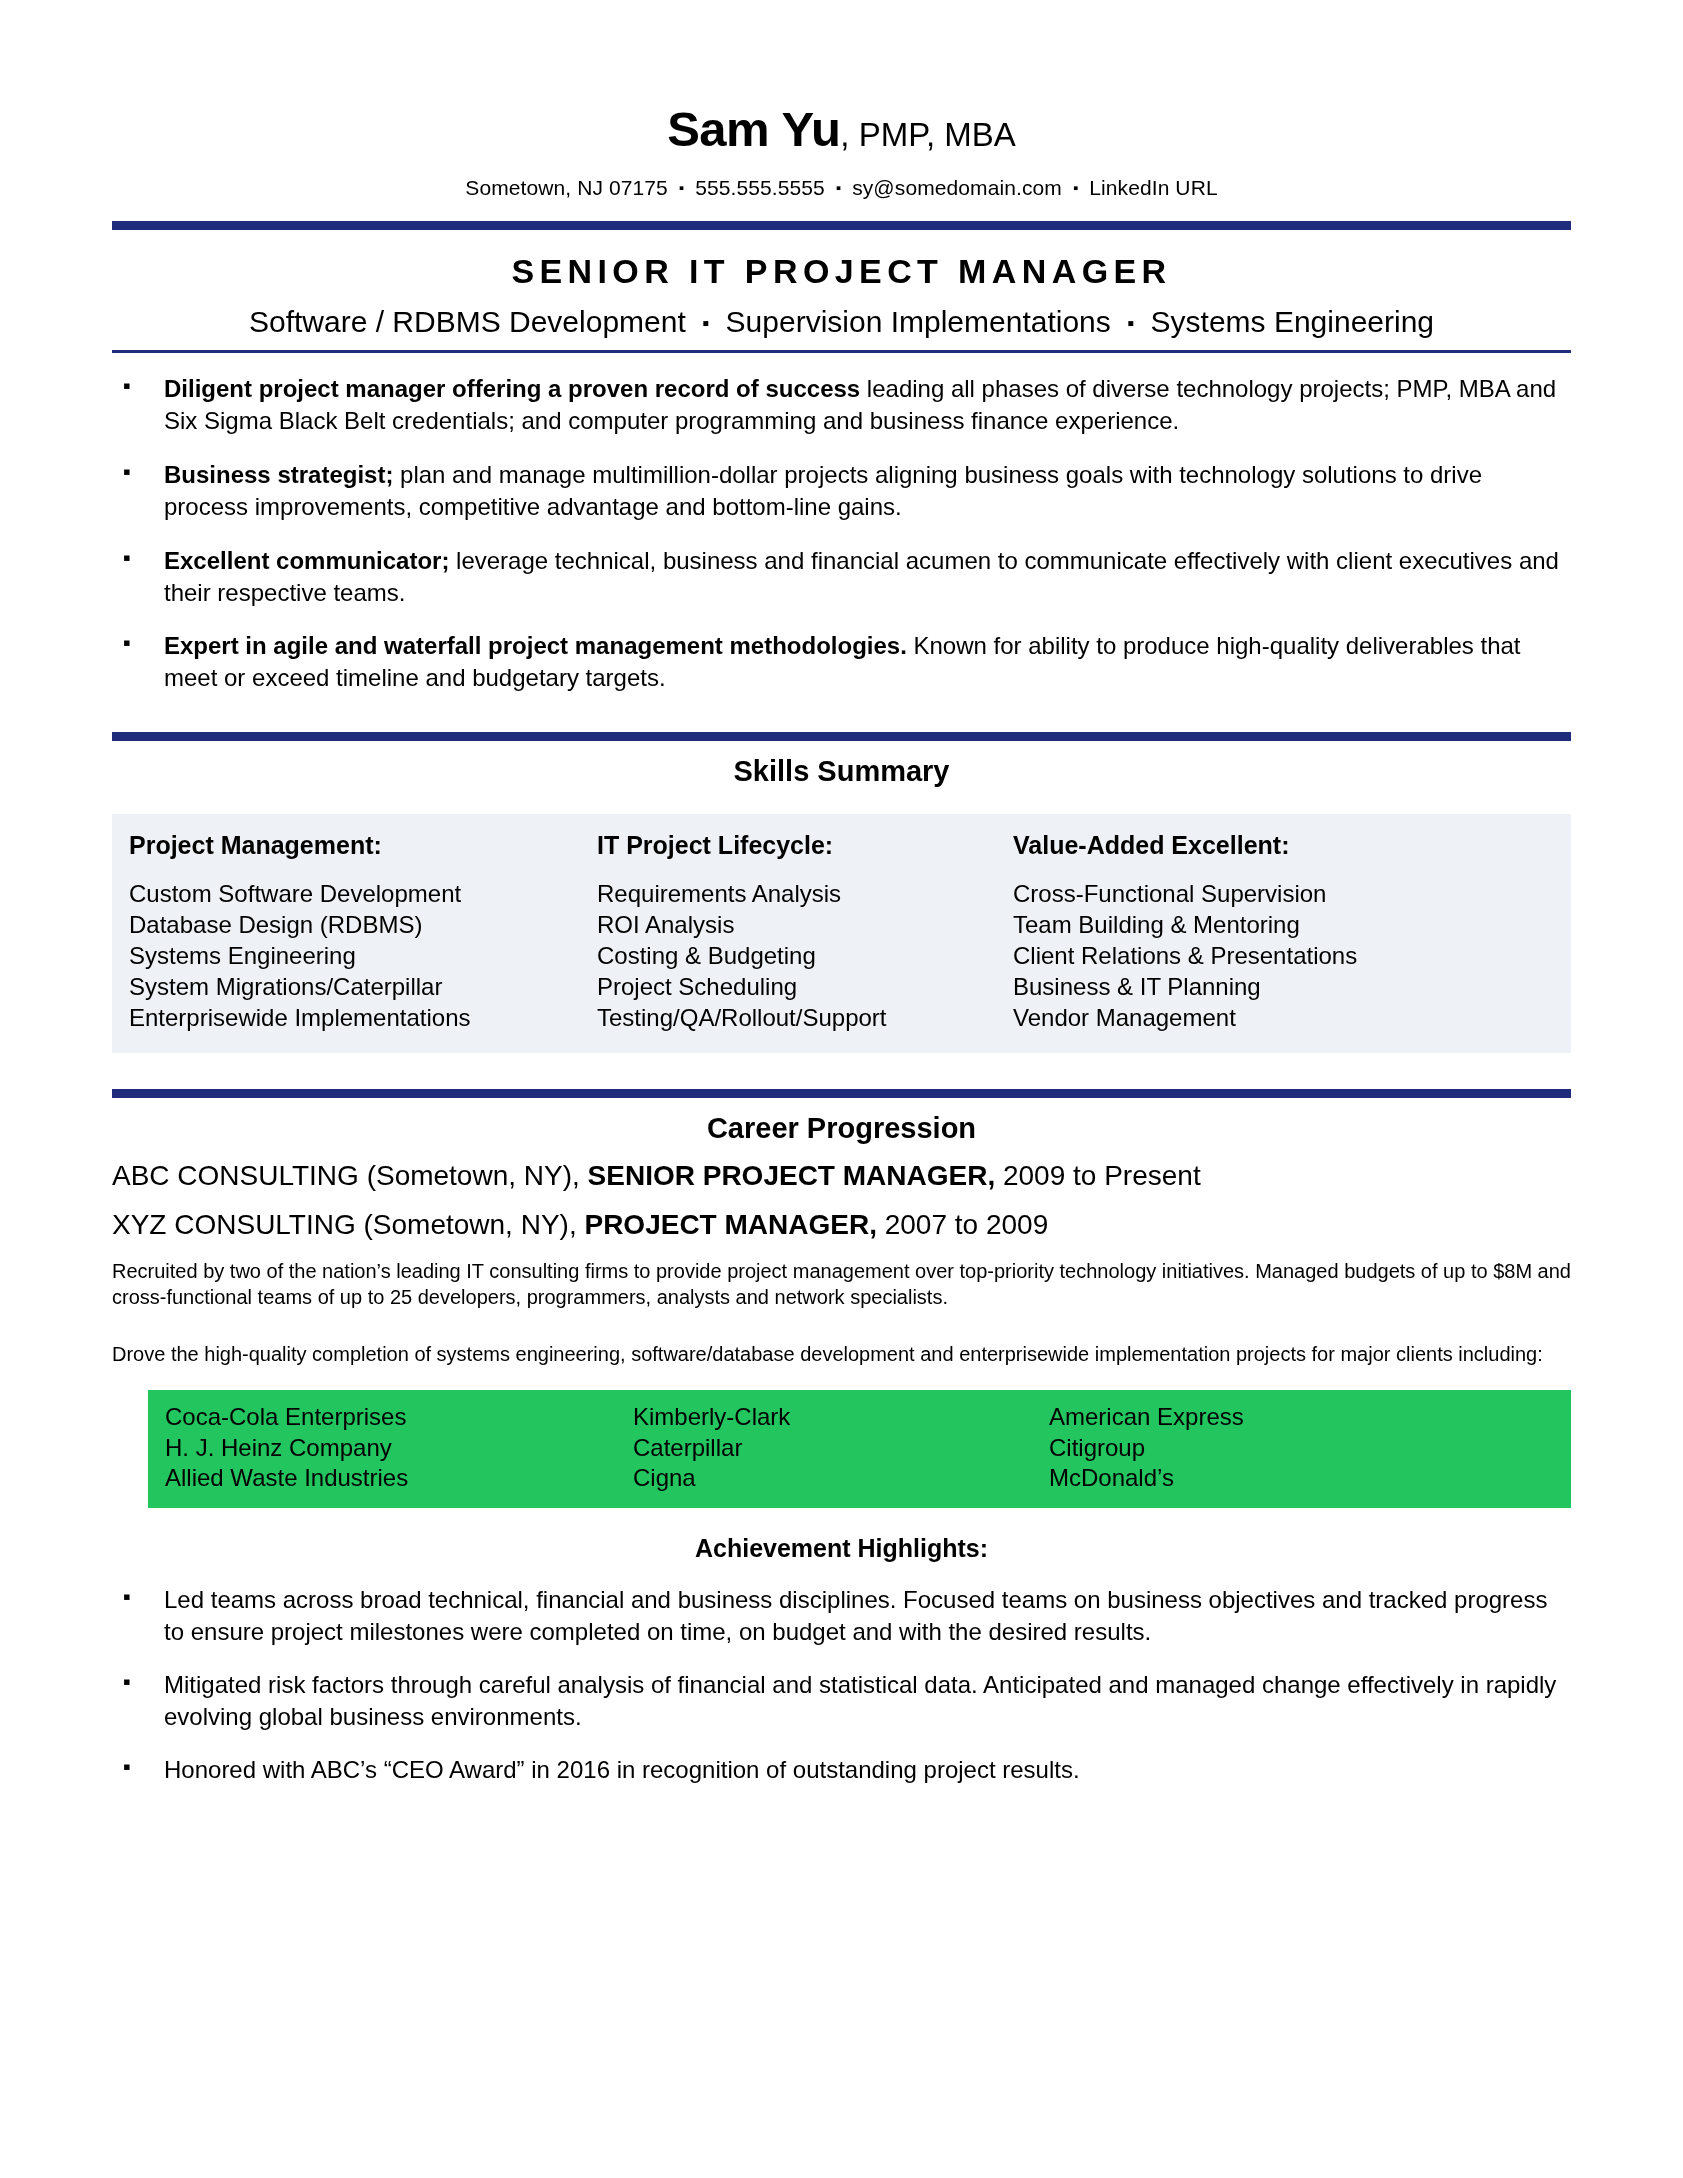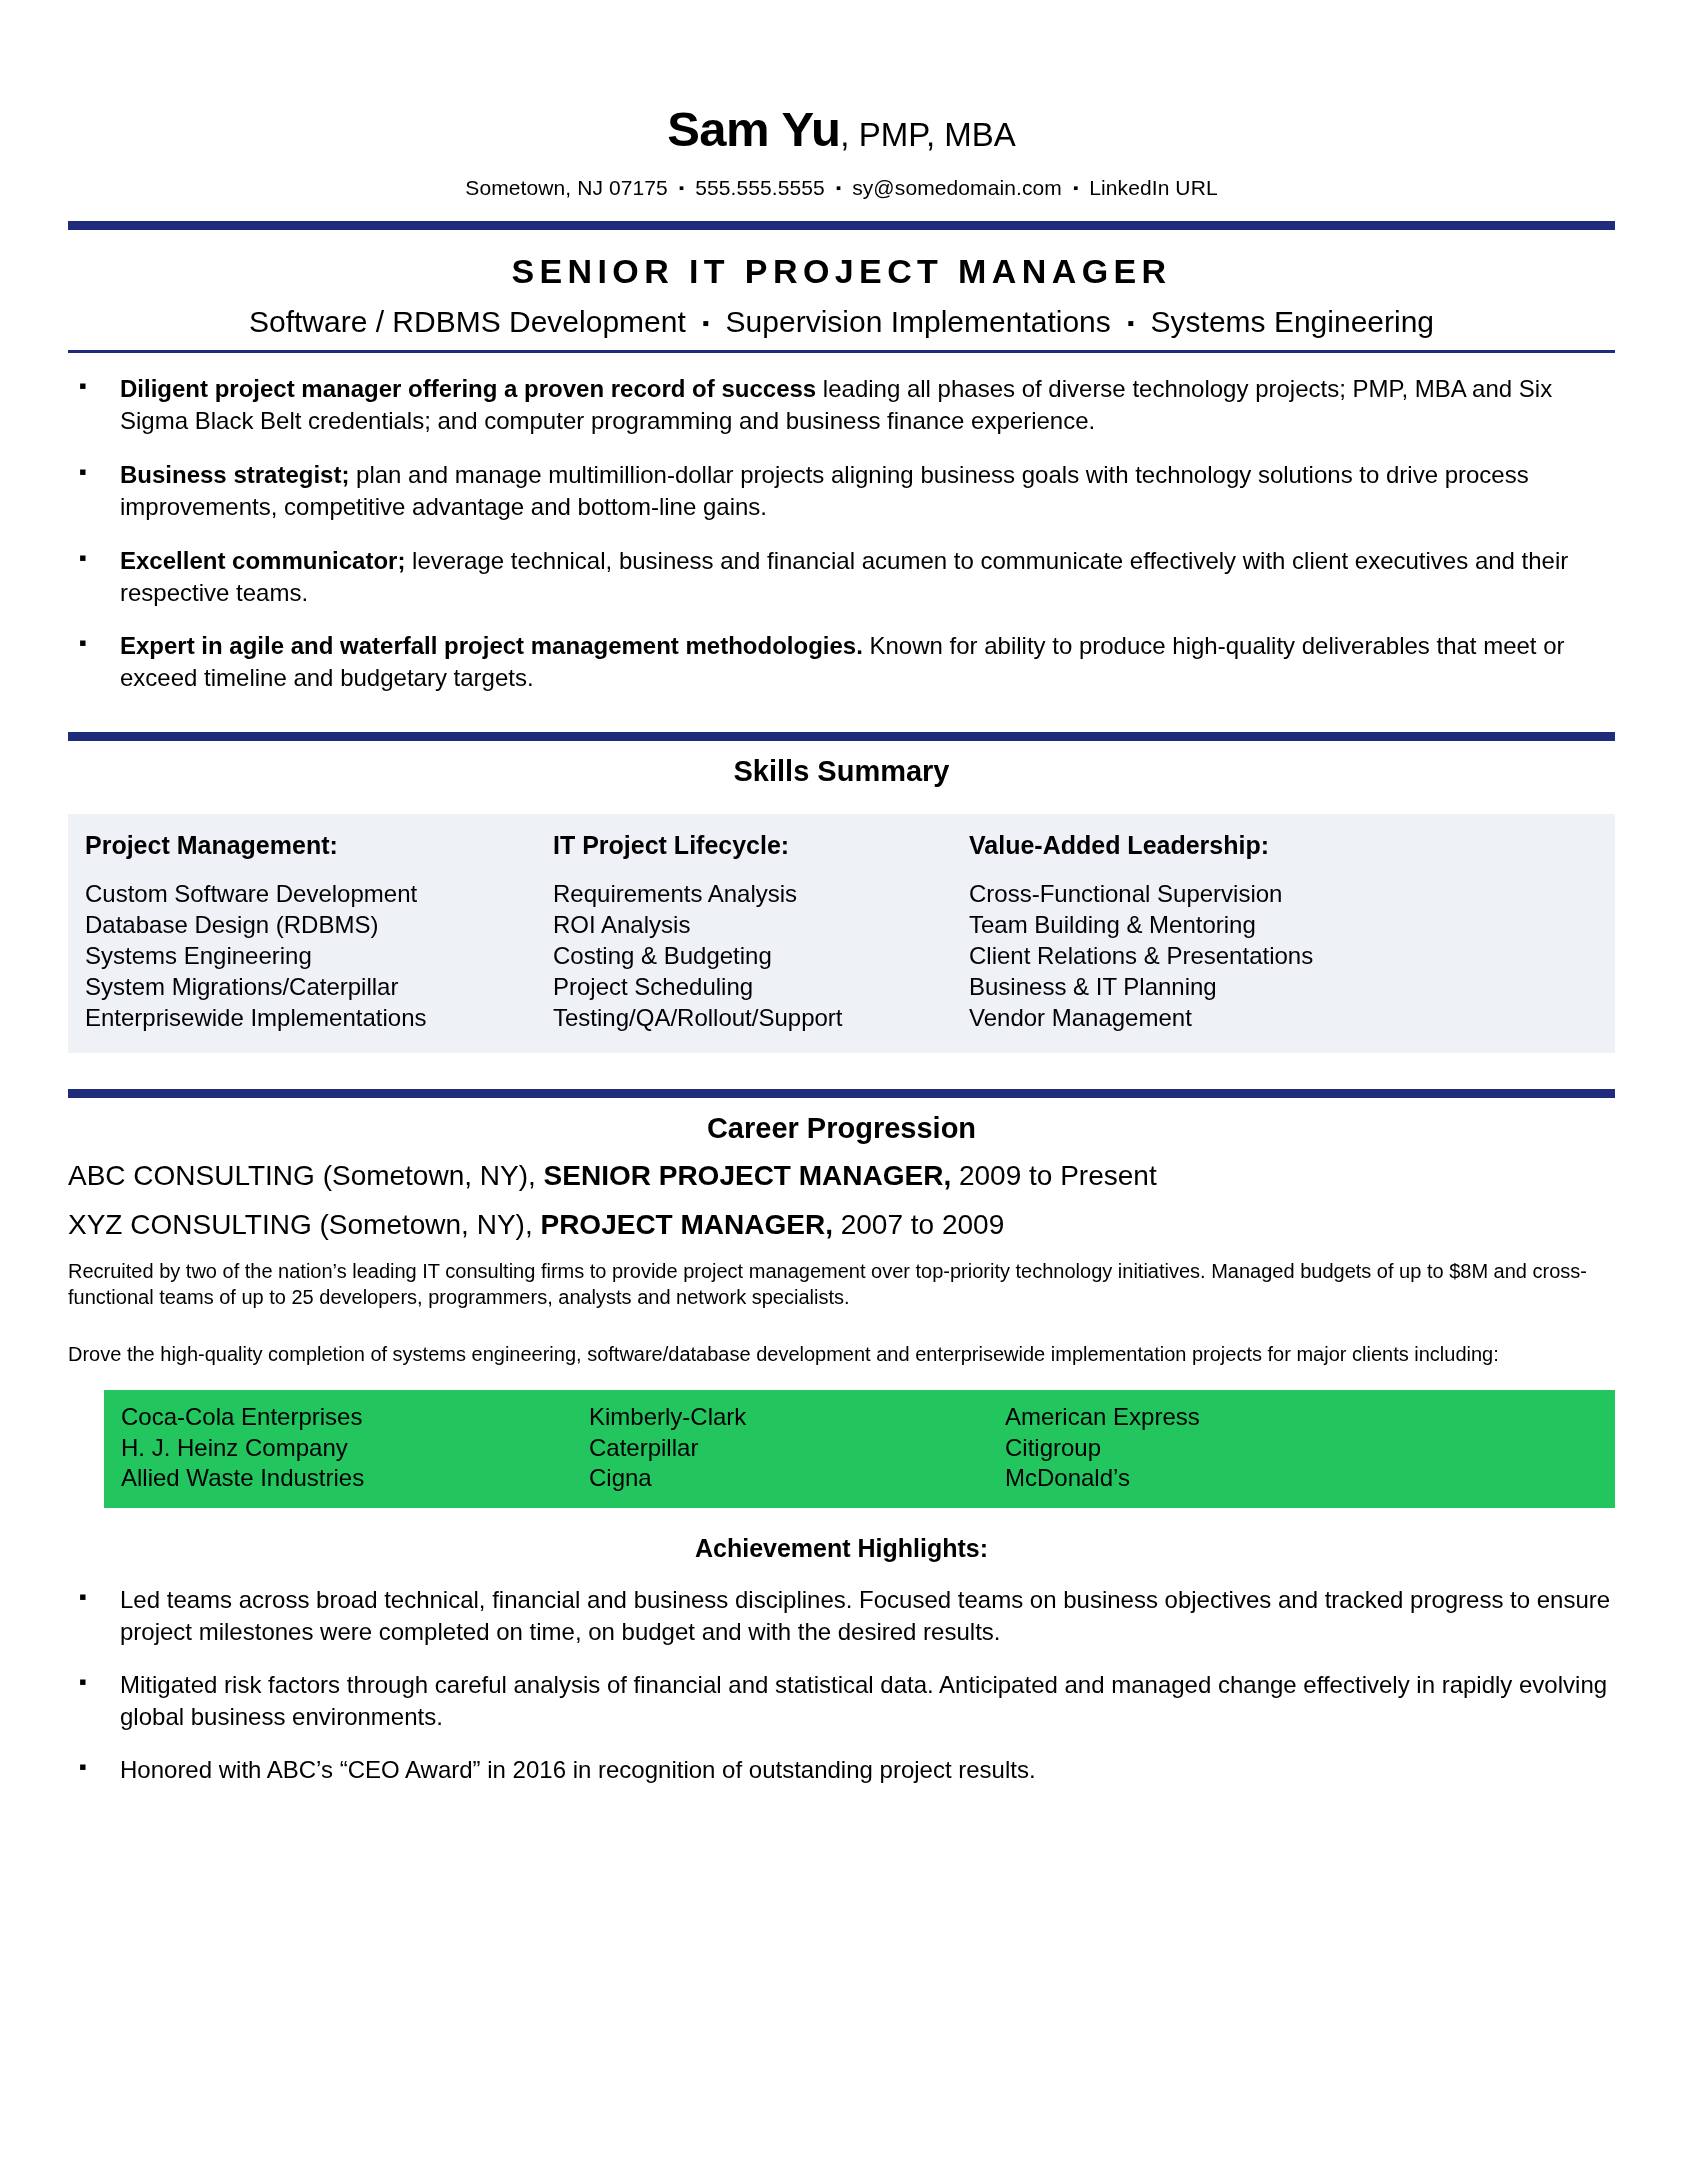--- a/index.html
+++ b/index.html
@@ -12,21 +12,21 @@
     height: 2178px;
     font-family: "Liberation Sans", sans-serif;
     color: #000000;
     -webkit-font-smoothing: antialiased;
   }
   .page {
     position: relative;
     width: 1683px;
     height: 1528px;
     box-sizing: border-box;
-    padding: 0 68px;
+    padding: 0 112px;
   }
 
   
   .name-line {
     text-align: center;
     padding-top: 105px;
     line-height: 1;
   }
   .name {
     font-size: 49px;
@@ -225,21 +225,21 @@
     </div>
     <div class="skills-col c2">
       <div class="skills-col-head">IT Project Lifecycle:</div>
       <div class="skills-col-item">Requirements Analysis</div>
       <div class="skills-col-item">ROI Analysis</div>
       <div class="skills-col-item">Costing &amp; Budgeting</div>
       <div class="skills-col-item">Project Scheduling</div>
       <div class="skills-col-item">Testing/QA/Rollout/Support</div>
     </div>
     <div class="skills-col c3">
-      <div class="skills-col-head">Value-Added Leadership:</div>
+      <div class="skills-col-head">Value-Added Excellent:</div>
       <div class="skills-col-item">Cross-Functional Supervision</div>
       <div class="skills-col-item">Team Building &amp; Mentoring</div>
       <div class="skills-col-item">Client Relations &amp; Presentations</div>
       <div class="skills-col-item">Business &amp; IT Planning</div>
       <div class="skills-col-item">Vendor Management</div>
     </div>
   </div>
 
   <div class="rule-thick" style="margin-top:36px;"></div>
   <div class="section-head">Career Progression</div>

